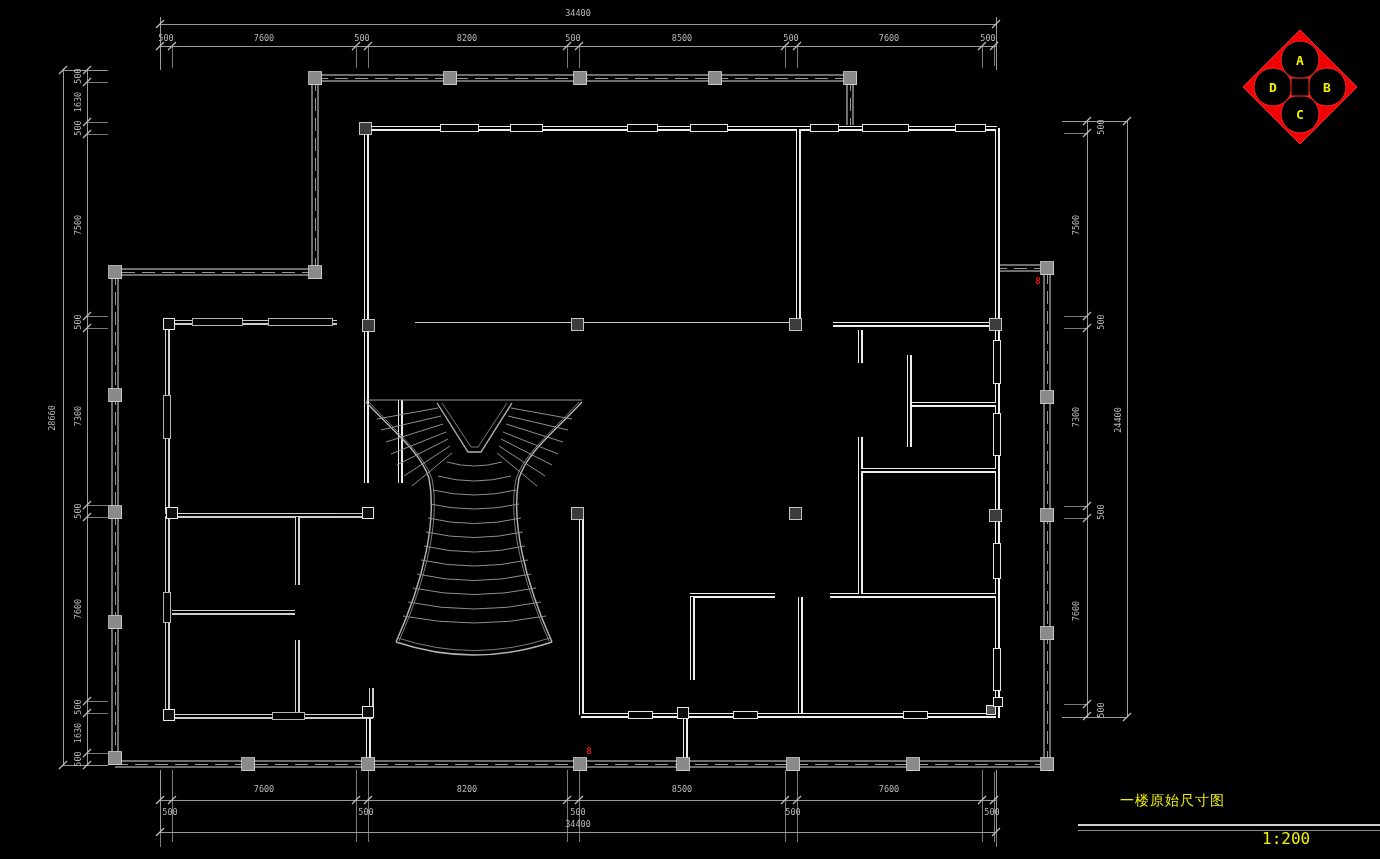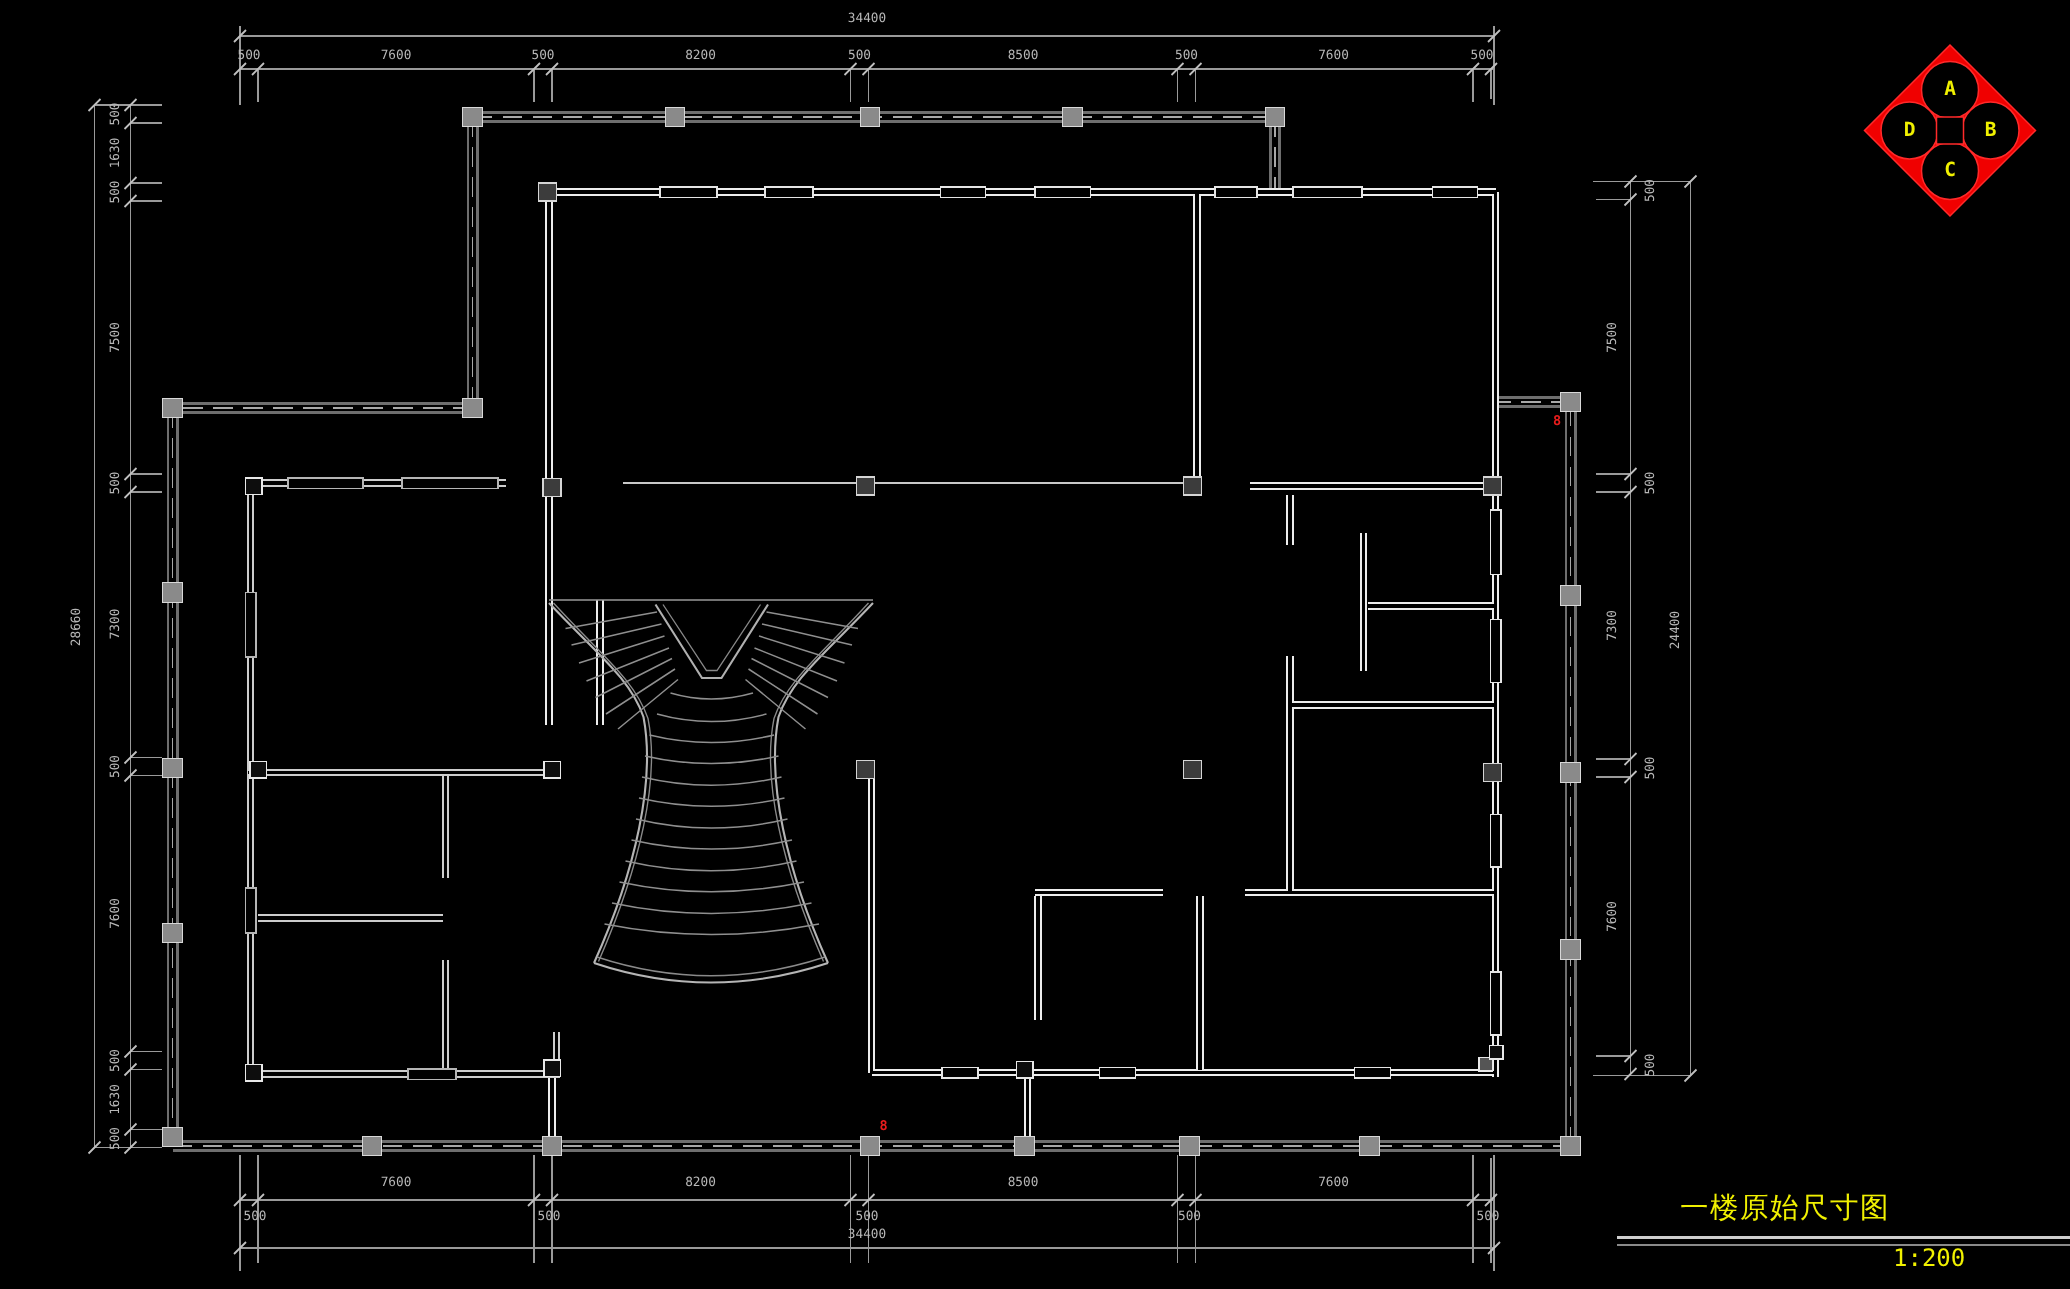--- a/index.html
+++ b/index.html
@@ -5,21 +5,21 @@
   html,body{margin:0;padding:0;background:#000;}
   #canvas{position:relative;width:1380px;height:859px;background:#000;overflow:hidden;
           font-family:"DejaVu Sans Mono",monospace;}
   #plan-svg{position:absolute;left:0;top:0;}
   .dimh,.dimv{position:absolute;font-size:8.5px;line-height:9px;color:#b8b8b8;white-space:nowrap;
       transform:translate(-50%,-50%);letter-spacing:0px;}
   .dimv{transform:translate(-50%,-50%) rotate(-90deg);}
   .redmark{position:absolute;font-size:9px;color:#e81c1c;transform:translate(-50%,-50%);font-weight:bold;}
   .cletter{position:absolute;font-size:13px;font-weight:bold;color:#f0f000;
       transform:translate(-50%,-50%);font-family:"DejaVu Sans Mono",monospace;}
-  .titletext{position:absolute;font-size:19px;color:#f0f000;white-space:nowrap;
+  .titletext{position:absolute;font-size:14px;color:#f0f000;white-space:nowrap;
       font-family:Liberation Mono, monospace;letter-spacing:1px;}
   .scaletext{position:absolute;font-size:16px;color:#f0f000;white-space:nowrap;
       font-family:"DejaVu Sans Mono",monospace;margin-top:37px;}
 </style>
 </head>
 <body>
 
 <div id="canvas">
 
 <svg id="plan-svg" width="1380" height="859" viewBox="0 0 1380 859">

